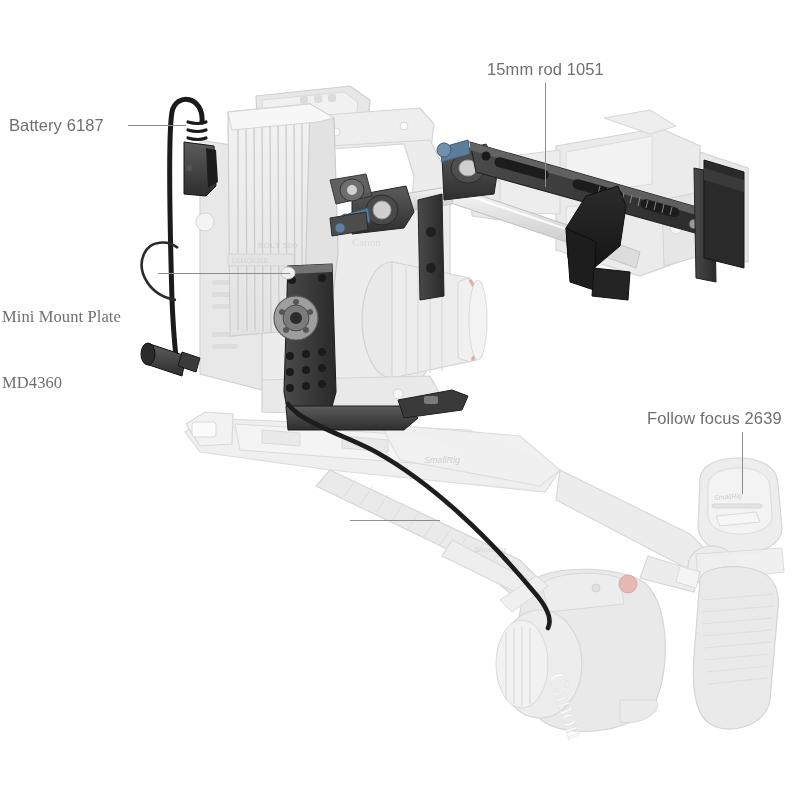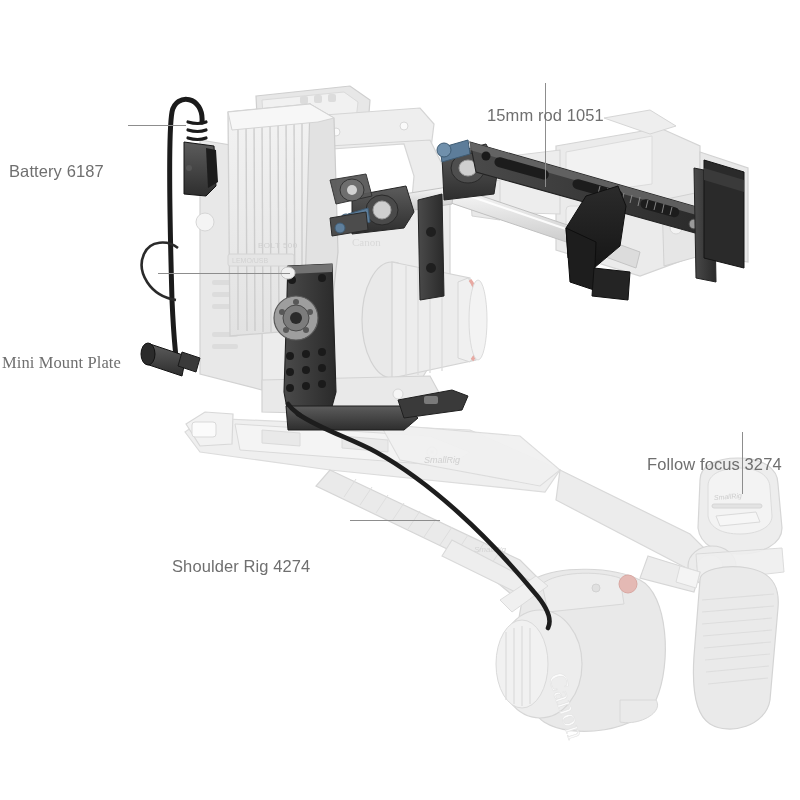--- a/index.html
+++ b/index.html
@@ -1,21 +1,21 @@
 <!DOCTYPE html>
 <html><head>
 <meta charset="utf-8">
 <style>
   html,body{margin:0;padding:0;background:#ffffff;}
   body{width:800px;height:800px;overflow:hidden;
        font-family:"Liberation Sans","DejaVu Sans",sans-serif;}
   #stage{position:relative;width:800px;height:800px;background:#fff;}
   #art{position:absolute;left:0;top:0;width:800px;height:800px;}
   .callout{position:absolute;color:#6f6f6f;font-size:16.5px;line-height:22px;
-           white-space:pre;letter-spacing:.1px;margin-top:46px;}
+           white-space:pre;letter-spacing:.1px;}
   .lead{position:absolute;background:#8d8d8d;}
   .lead.h{height:1.3px;}
   .lead.v{width:1.3px;}
   #c-batt{left:9px;top:114px;}
   #c-mini{left:2px;top:262px;font-family:Liberation Serif, serif;}
   #c-rod{left:487px;top:58px;}
   #c-ff{left:647px;top:407px;}
   #c-sh{left:172px;top:509px;}
 </style>
 </head>
@@ -363,21 +363,21 @@
   <div class="lead v" style="left:545px;top:83px;height:104px;"></div>
 
   <div class="lead v" style="left:742px;top:432px;height:62px;"></div>
 
   <div class="lead h" style="left:350px;top:520px;width:90px;"></div>
 
   <div id="c-batt" class="callout">Battery 6187</div>
 
   <div id="c-mini" class="callout">
     <div>Mini Mount Plate</div>
+    <div>MD4360</div>
   </div>
 
   <div id="c-rod" class="callout">15mm rod 1051</div>
 
-  <div id="c-ff" class="callout">Follow focus 3274</div>
-
-  <div id="c-sh" class="callout">Shoulder Rig 4274</div>
+  <div id="c-ff" class="callout">Follow focus 2639</div>
+
 
 </div>
 
 </body></html>

